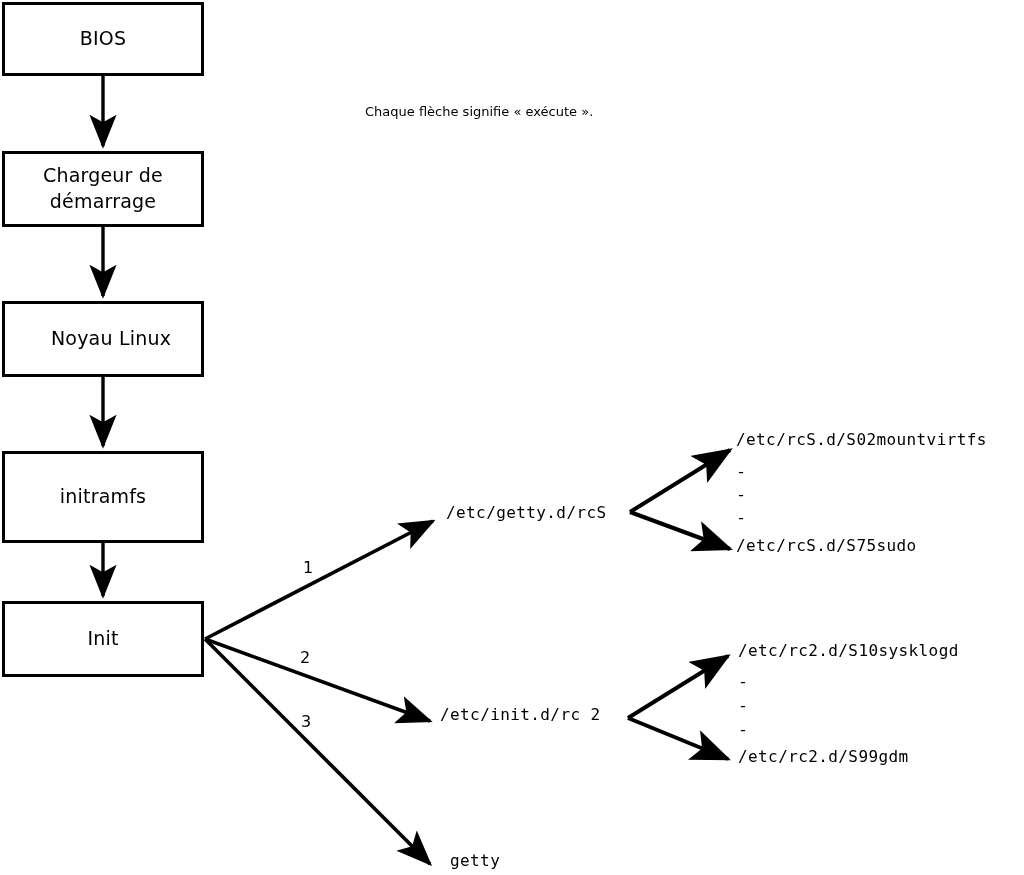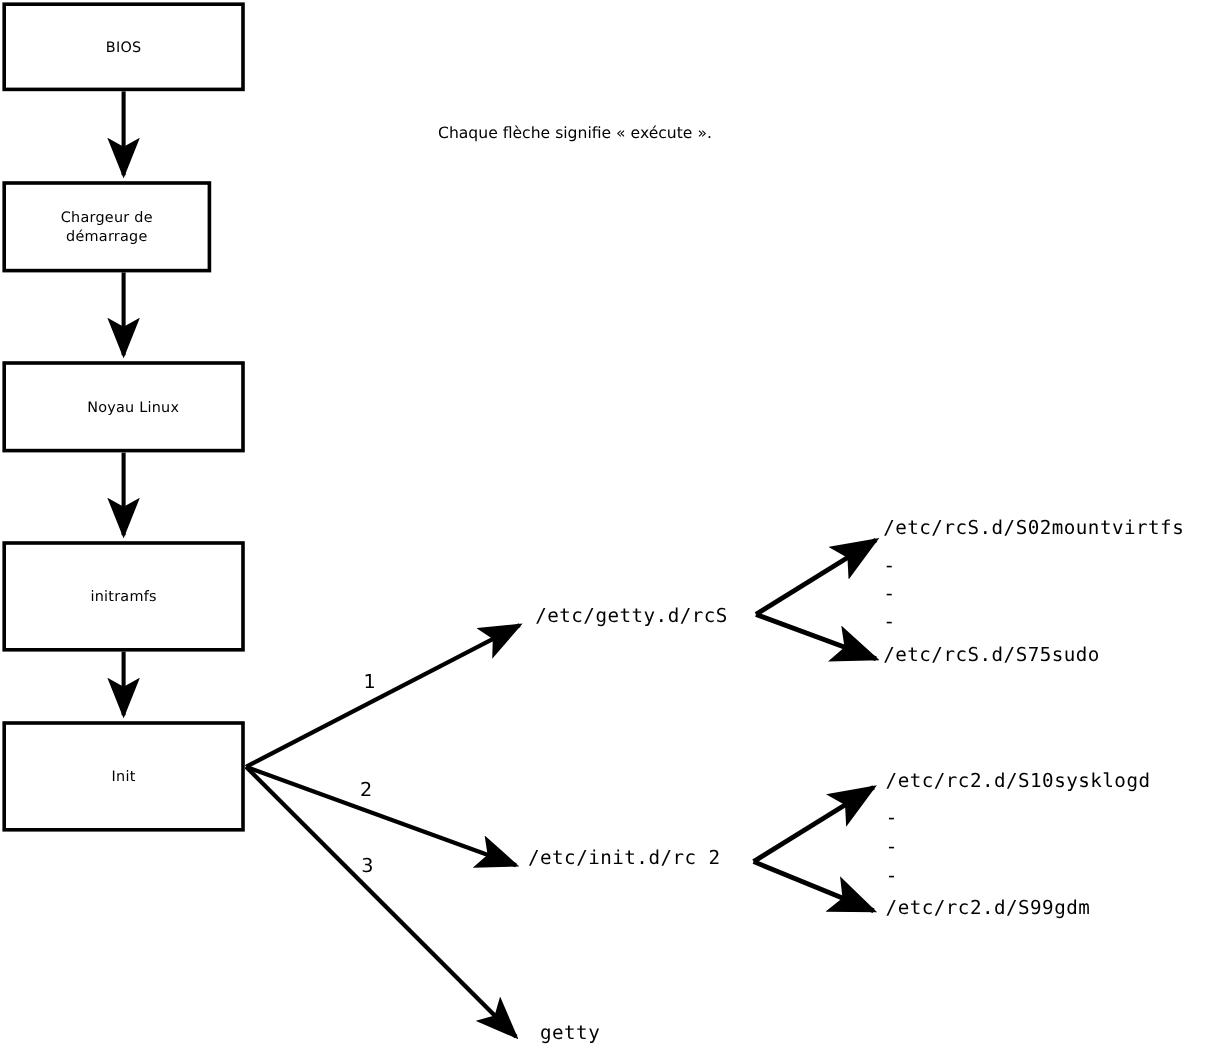--- a/index.html
+++ b/index.html
@@ -25,21 +25,21 @@
   .box {
     position: absolute;
     box-sizing: border-box;
     border: 3px solid #000000;
     background: #ffffff;
     display: flex;
     align-items: center;
     justify-content: center;
     text-align: center;
     font-family: "DejaVu Sans", sans-serif;
-    font-size: 12px;
+    font-size: 19px;
     color: #000000;
     line-height: 1.35;
     letter-spacing: 0.2px;
   }
   .mono {
     position: absolute;
     font-family: "DejaVu Sans Mono", monospace;
     font-size: 16px;
     color: #000000;
     white-space: pre;
@@ -91,34 +91,34 @@
     <line x1="630" y1="512" x2="730" y2="549" stroke="#000000" stroke-width="4" marker-end="url(#arrowhead)"></line>
 
     <line x1="628" y1="718" x2="728" y2="656" stroke="#000000" stroke-width="4" marker-end="url(#arrowhead)"></line>
     <line x1="628" y1="718" x2="728" y2="759" stroke="#000000" stroke-width="4" marker-end="url(#arrowhead)"></line>
   </svg>
 
   <div class="box" style="left:2px; top:2px; width:202px; height:74px;">
     <span>BIOS</span>
   </div>
 
-  <div class="box" style="left:2px; top:151px; width:174px; height:76px; flex-direction:column;">
+  <div class="box" style="left:2px; top:151px; width:202px; height:76px; flex-direction:column;">
     <span>Chargeur de</span>
     <span>démarrage</span>
   </div>
 
   <div class="box" style="left:2px; top:301px; width:202px; height:76px;padding-left:16px;">
     <span>Noyau Linux</span>
   </div>
 
   <div class="box" style="left:2px; top:451px; width:202px; height:92px;">
     <span>initramfs</span>
   </div>
 
-  <div class="box" style="left:2px; top:601px; width:202px; height:92px;">
+  <div class="box" style="left:2px; top:601px; width:202px; height:76px;">
     <span>Init</span>
   </div>
 
   <div class="caption" style="left:365px; top:104px;">Chaque flèche signifie « exécute ».</div>
 
   <div class="num" style="left:303px; top:558px;">1</div>
   <div class="num" style="left:300px; top:648px;">2</div>
   <div class="num" style="left:301px; top:712px;">3</div>
 
   <div class="mono" style="left:446px; top:503px;">/etc/getty.d/rcS</div>

